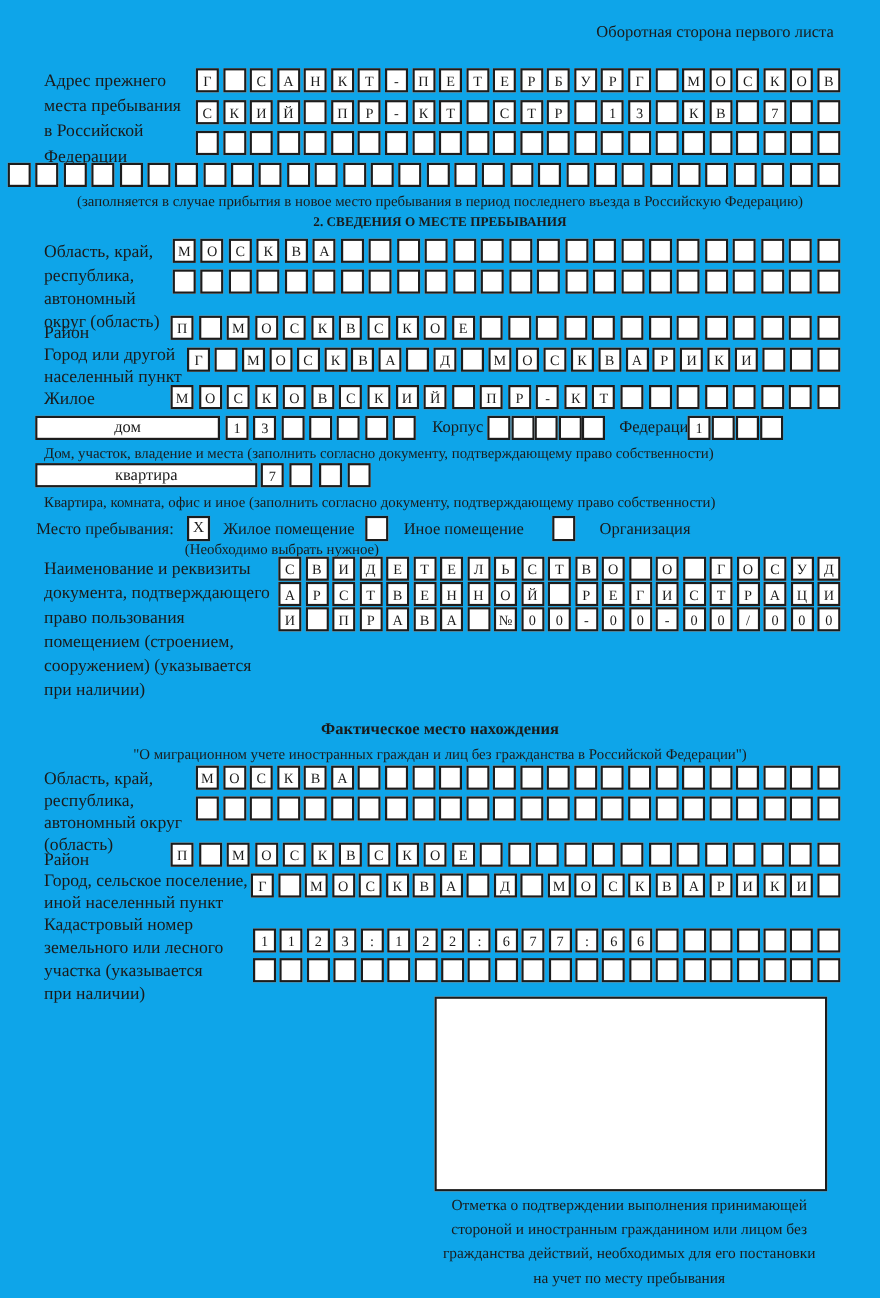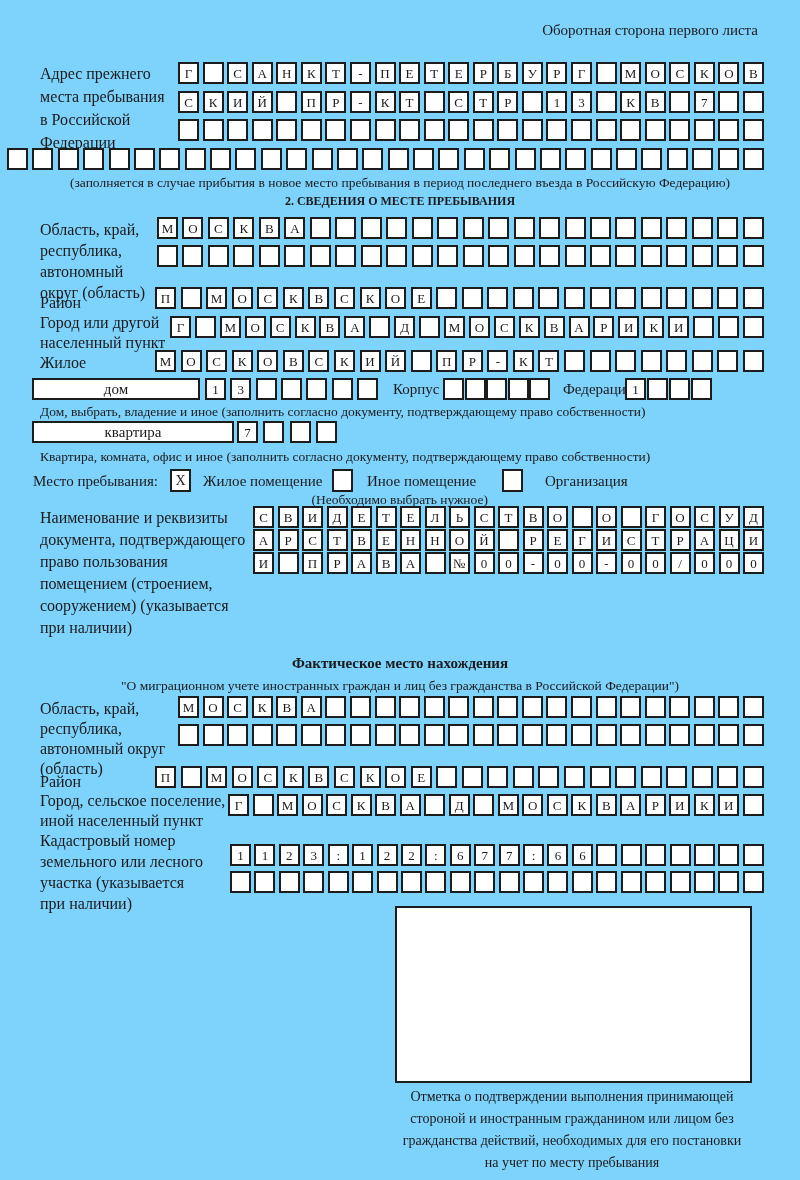--- a/index.html
+++ b/index.html
@@ -1,17 +1,17 @@
 <!DOCTYPE html>
 <html><head>
 <meta charset="utf-8">
 <style>
   html,body{margin:0;padding:0;background:#888;}
   #page{
-    position:relative;width:800px;height:1180px;background:#7dd3fc;
+    position:relative;width:800px;height:1180px;background:#0ea5e9;
     font-family:"Liberation Serif","DejaVu Serif",serif;color:#1a1a1a;
     margin:0 auto;overflow:hidden;
   }
   .abs{position:absolute;}
   .lbl{position:absolute;font-size:16px;line-height:21px;white-space:pre-line;}
   .note{position:absolute;font-size:13.5px;line-height:16px;}
   .ctr{left:0;width:800px;text-align:center;}
   .bold{font-weight:bold;}
   .cellrow{position:absolute;display:flex;justify-content:space-between;}
   .cell{
@@ -315,39 +315,39 @@
       <span class="cell"></span>
       <span class="cell"></span>
     </div>
   <div class="inl" style="left:563px;top:380px;">Федерацию</div>
   <div class="cellrow" style="left:625px;top:378px;width:87px;">
       <span class="cell">1</span>
       <span class="cell"></span>
       <span class="cell"></span>
       <span class="cell"></span>
     </div>
-  <div class="note" style="left:40px;top:404px;">Дом, выбрать, владение и иное (заполнить согласно документу, подтверждающему право собственности)</div>
+  <div class="note" style="left:40px;top:404px;">Дом, участок, владение и места (заполнить согласно документу, подтверждающему право собственности)</div>
 
   <div class="wbox" style="left:32px;top:421px;width:198px;">квартира</div>
   <div class="cellrow" style="left:237px;top:421px;width:100px;">
       <span class="cell">7</span>
       <span class="cell"></span>
       <span class="cell"></span>
       <span class="cell"></span>
     </div>
   <div class="note" style="left:40px;top:449px;">Квартира, комната, офис и иное (заполнить согласно документу, подтверждающему право собственности)</div>
 
   <div class="inl" style="left:33px;top:472px;">Место пребывания:</div>
   <div class="chk" style="left:170px;top:469px;">X</div>
   <div class="inl" style="left:203px;top:472px;">Жилое помещение</div>
   <div class="chk" style="left:332px;top:469px;"></div>
   <div class="inl" style="left:367px;top:472px;">Иное помещение</div>
   <div class="chk" style="left:502px;top:469px;"></div>
   <div class="inl" style="left:545px;top:472px;">Организация</div>
-  <div class="note" style="left:168px;top:492px;width:320px;text-align:right;">(Необходимо выбрать нужное)</div>
+  <div class="note" style="left:168px;top:492px;width:320px;text-align:left;">(Необходимо выбрать нужное)</div>
 
   <div class="lbl" style="left:40px;top:507px;line-height:22px;">Наименование и реквизиты
 документа, подтверждающего
 право пользования
 помещением (строением,
 сооружением) (указывается
 при наличии)</div>
   <div class="cellrow" style="left:253px;top:506px;width:511px;">
       <span class="cell">С</span>
       <span class="cell">В</span>

